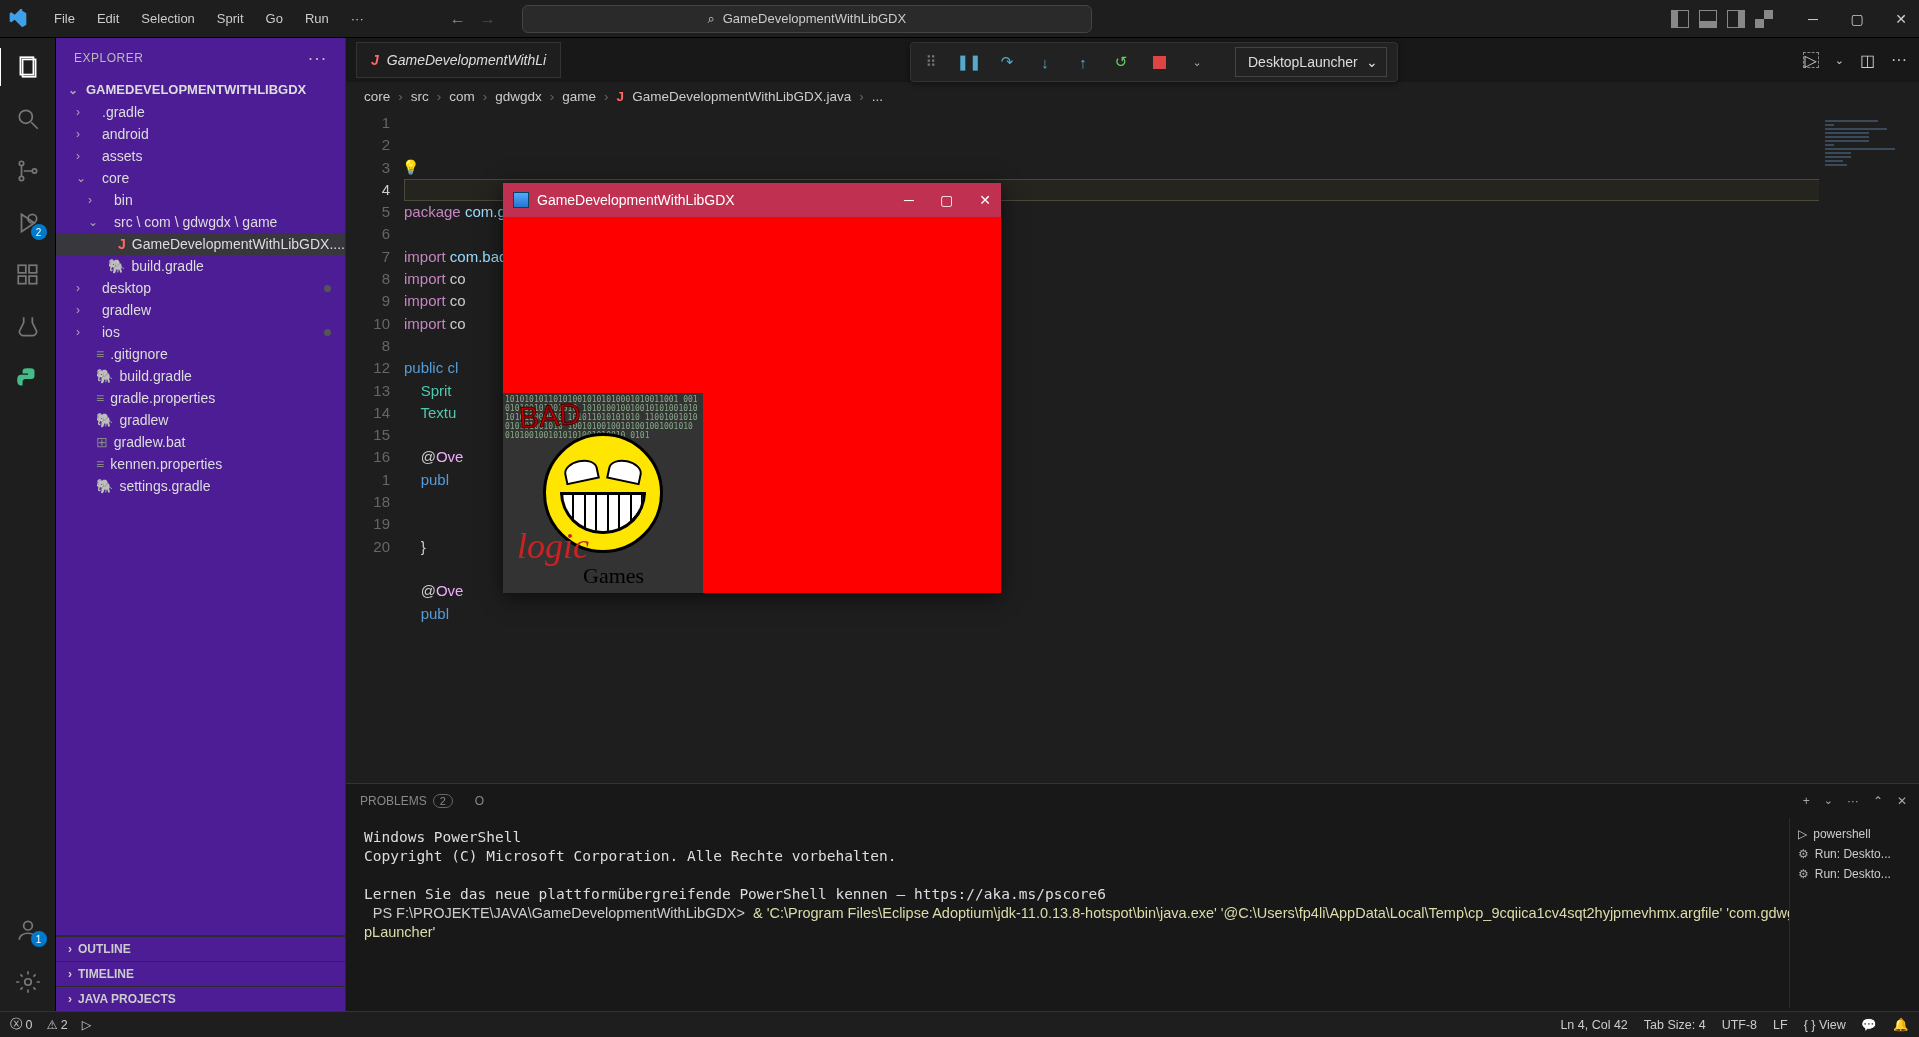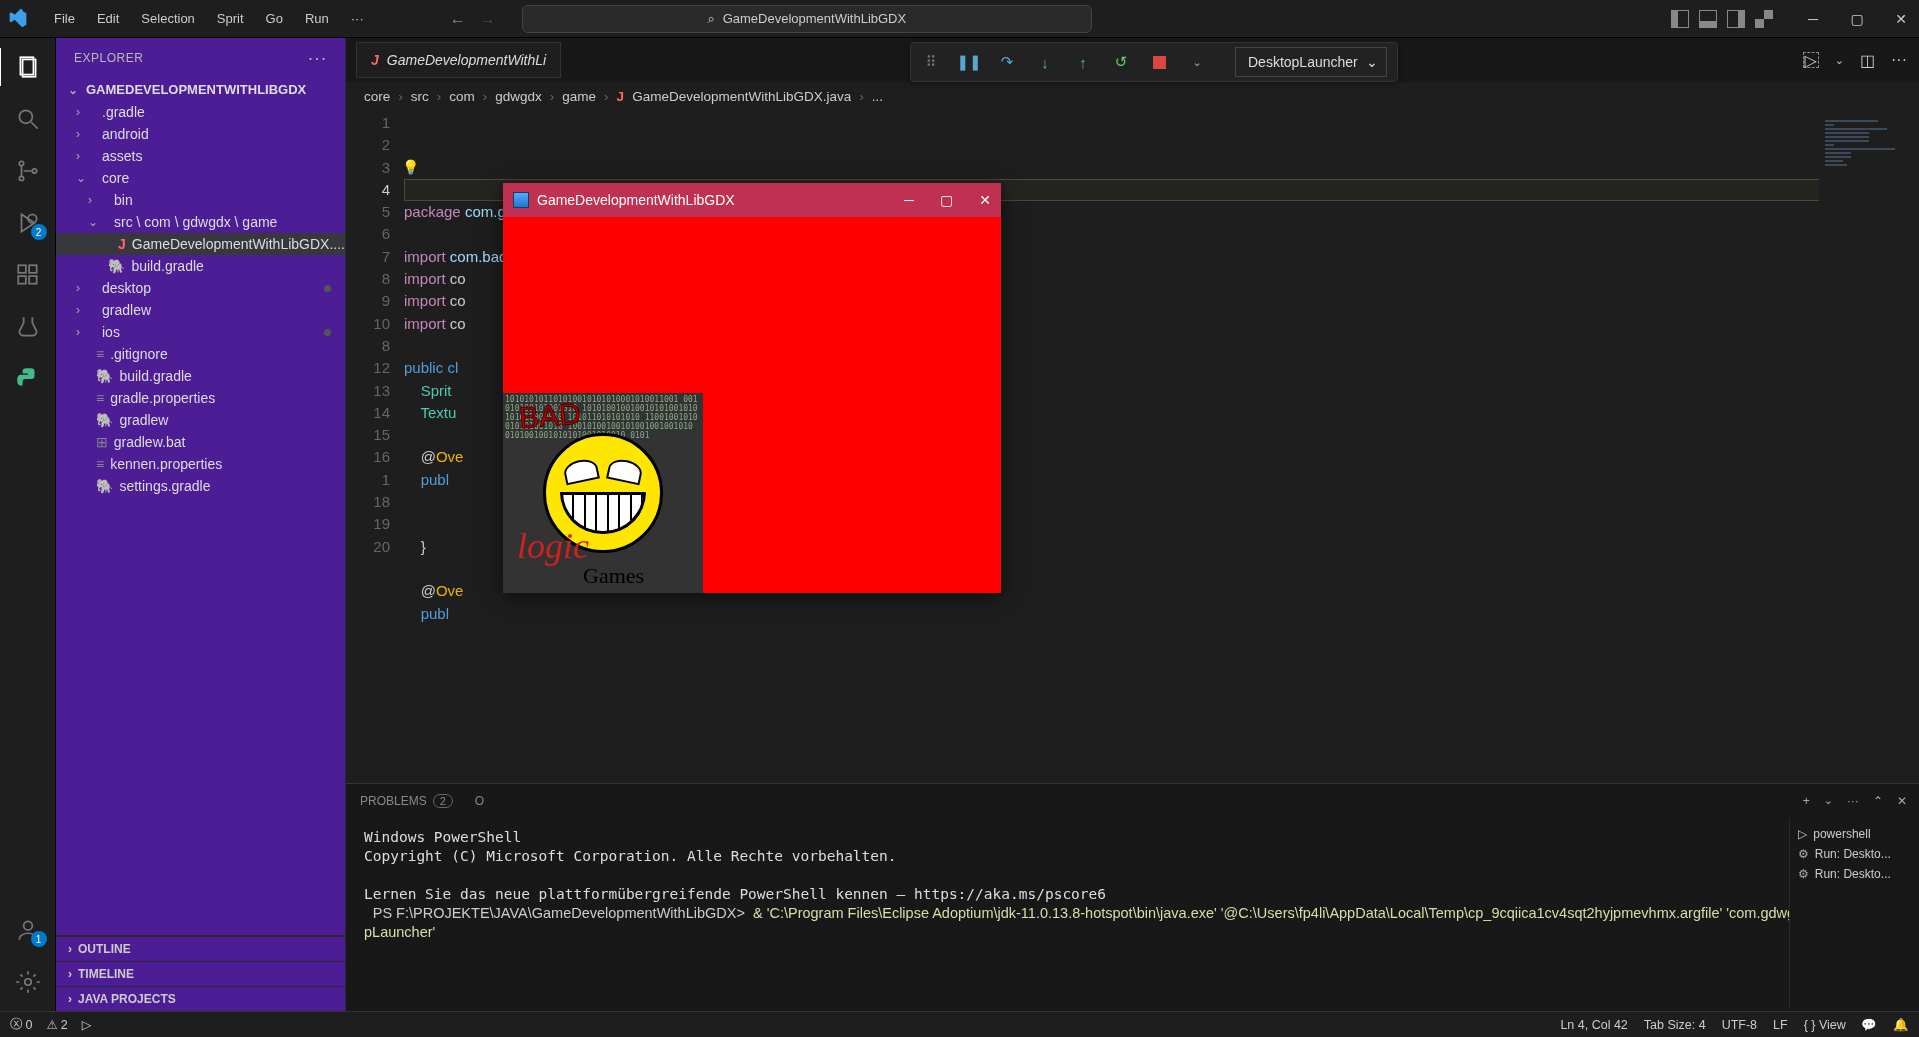--- a/index.html
+++ b/index.html
@@ -62,21 +62,21 @@
 .breadcrumb .sep { color: #666; margin: 0 4px; }
 
 .editor-body { flex: 1; display: flex; position: relative; overflow: hidden; background: #1e1e1e; }
 .gutter { width: 58px; text-align: right; padding-right: 14px; font-size: 15px; color: #666; line-height: 22.3px; font-family: 'Consolas', monospace; padding-top: 2px; }
 .gutter .hl { color: #ccc; }
 .code { flex: 1; font-family: 'Consolas', monospace; font-size: 15px; line-height: 22.3px; padding-top: 2px; white-space: pre; color: #ccc; position: relative; }
 .kw { color: #c586c0; }
 .kw2 { color: #569cd6; }
 .cls { color: #4ec9b0; }
 .pkg { color: #9cdcfe; }
-.ann { color: #eab308; }
+.ann { color: #f0abfc; }
 .bulb { position: absolute; left: -2px; top: 46px; color: #ffcc00; font-size: 14px; }
 .line-hl { position: absolute; left: 0; top: 69px; right: 0; height: 22px; border: 1px solid #4a4a3a; background: rgba(90,80,40,0.12); }
 .minimap { position: absolute; right: 0; top: 0; width: 100px; height: 100%; background: #1e1e1e; }
 .minimap-content { margin: 10px 6px; }
 .minimap-line { height: 2px; background: #3a4a5a; margin-bottom: 2px; }
 
 .panel { height: 228px; border-top: 1px solid #333; display: flex; flex-direction: column; background: #181818; }
 .panel-tabs { height: 34px; display: flex; align-items: center; padding: 0 14px; gap: 22px; font-size: 12px; color: #888; position: relative; }
 .panel-tab { display: flex; align-items: center; gap: 6px; }
 .panel-tab .count { border: 1px solid #666; border-radius: 9px; padding: 0 6px; font-size: 11px; }

